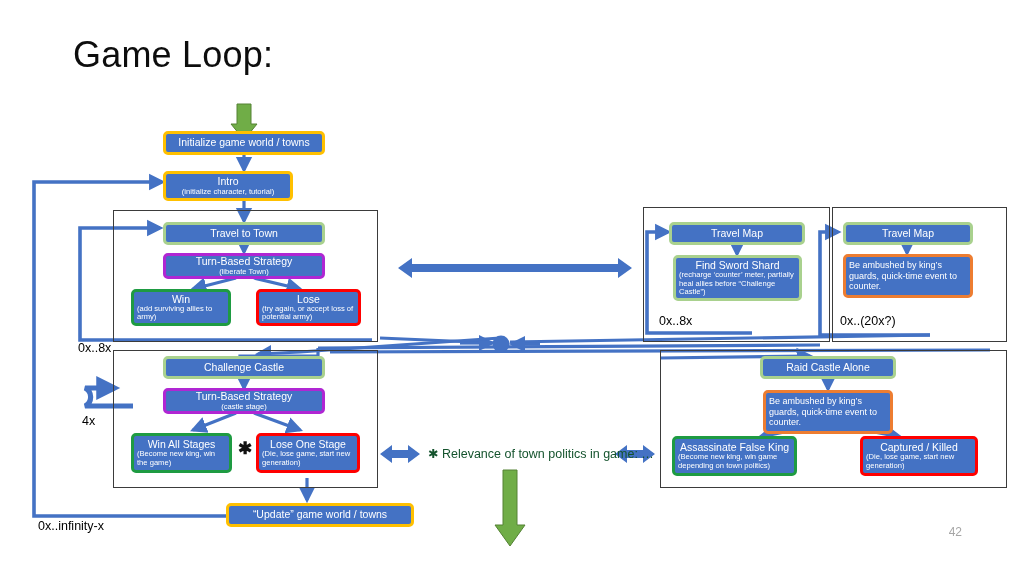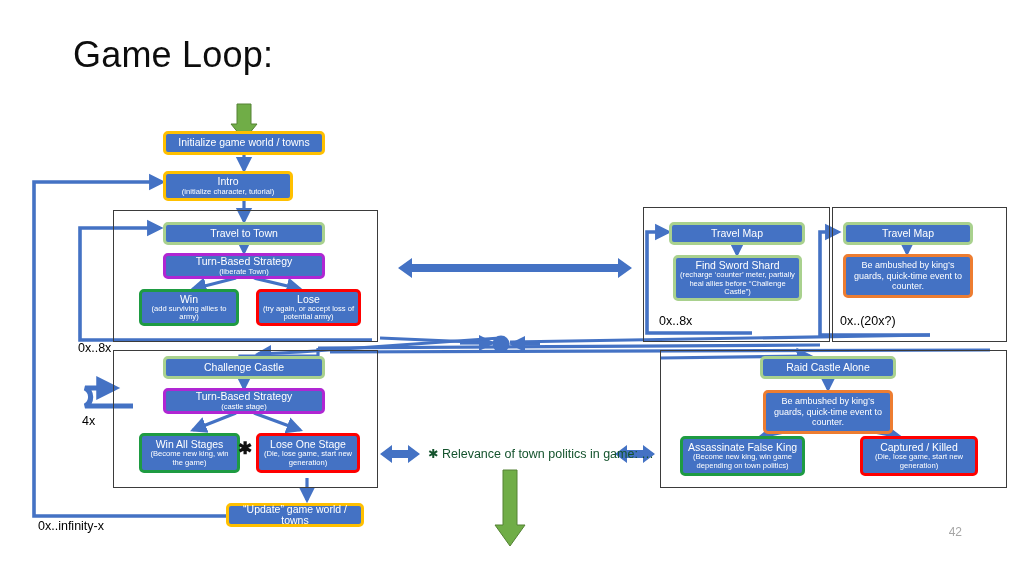--- a/index.html
+++ b/index.html
@@ -45,31 +45,31 @@
   .node{
     position:absolute;
     box-sizing:border-box;
     background:#4472C4;
     color:#ffffff;
     border-radius:5px;
     display:flex;
     flex-direction:column;
     align-items:center;
     justify-content:center;
-    text-align:center;
+    text-align:left;
     padding:1px 3px;
     line-height:1.08;
   }
   .node .t1{ font-size:10.5px; font-weight:400; }
   .node .t2{ font-size:7.6px; font-weight:400; margin-top:0px; }
 
   .b-gold  { border:3px solid #FFC000; }
   .b-green { border:3px solid #A9D18E; }
   .b-purple{ border:3px solid #B026D3; }
-  .b-darkgreen{ border:3px solid #1E9B42;margin-left:8px; }
+  .b-darkgreen{ border:3px solid #1E9B42; }
   .b-red   { border:3px solid #FF0000; }
   .b-orange{ border:3px solid #ED7D31; }
 
   
   .lbl{
     position:absolute;
     color:#000000;
     font-size:12.5px;
     white-space:nowrap;
   }
@@ -250,21 +250,21 @@
   <div class="node b-darkgreen" style="left:131px; top:433px; width:101px; height:40px;">
     <span class="t1">Win All Stages</span>
     <span class="t2">(Become new king, win the game)</span>
   </div>
 
   <div class="node b-red" style="left:256px; top:433px; width:104px; height:40px;">
     <span class="t1">Lose One Stage</span>
     <span class="t2">(Die, lose game, start new generation)</span>
   </div>
 
-  <div class="node b-gold" style="left:226px; top:503px; width:138px; height:24px;">
+  <div class="node b-gold" style="left:226px; top:503px; width:188px; height:24px;">
     <span class="t1">“Update” game world / towns</span>
   </div>
 
   <div class="node b-green" style="left:669px; top:222px; width:136px; height:23px;">
     <span class="t1">Travel Map</span>
   </div>
 
   <div class="node b-green" style="left:673px; top:255px; width:129px; height:46px;">
     <span class="t1">Find Sword Shard</span>
     <span class="t2">(recharge ‘counter’ meter, partially heal allies before “Challenge Castle”)</span>

